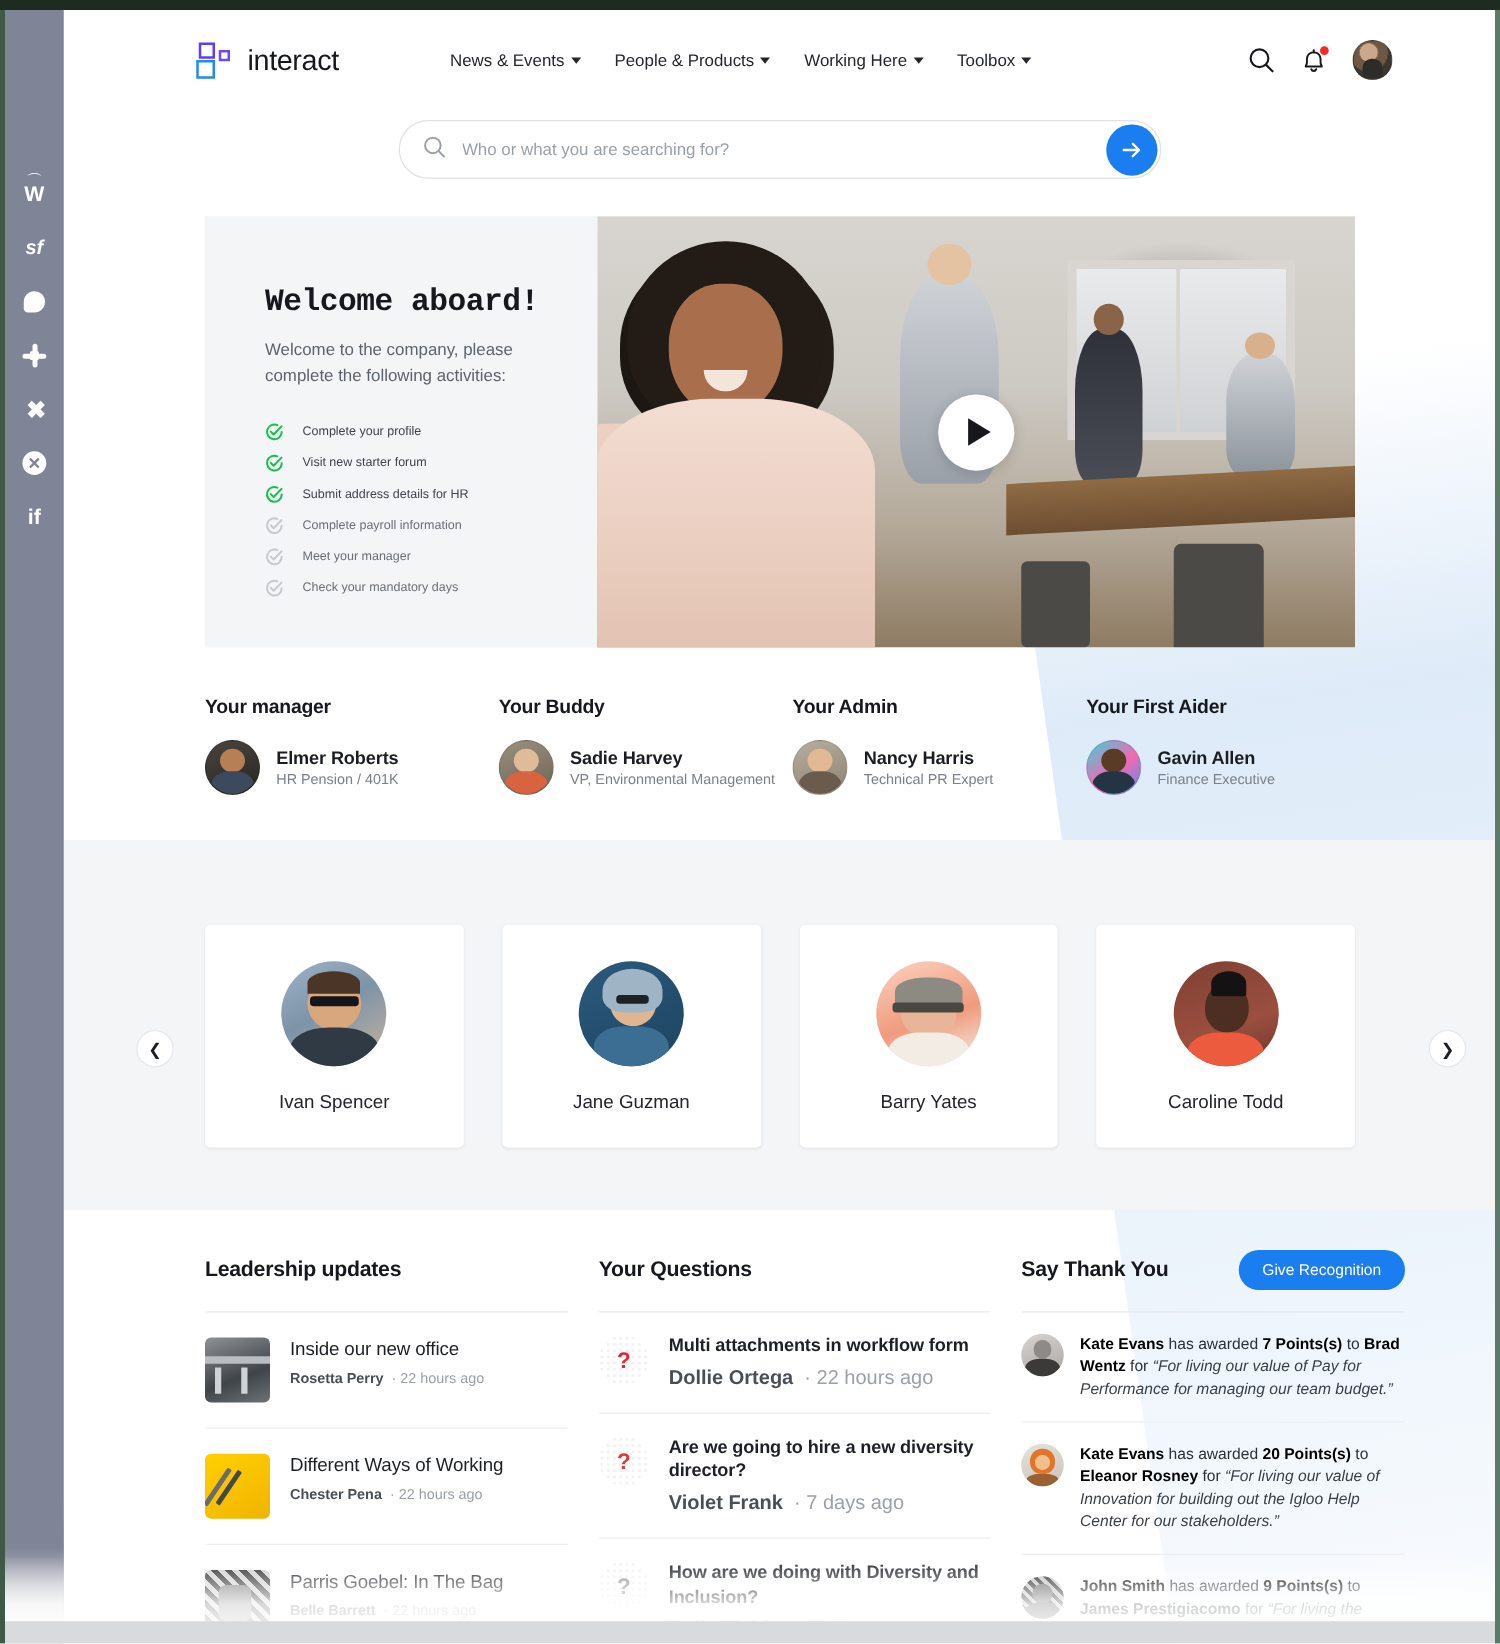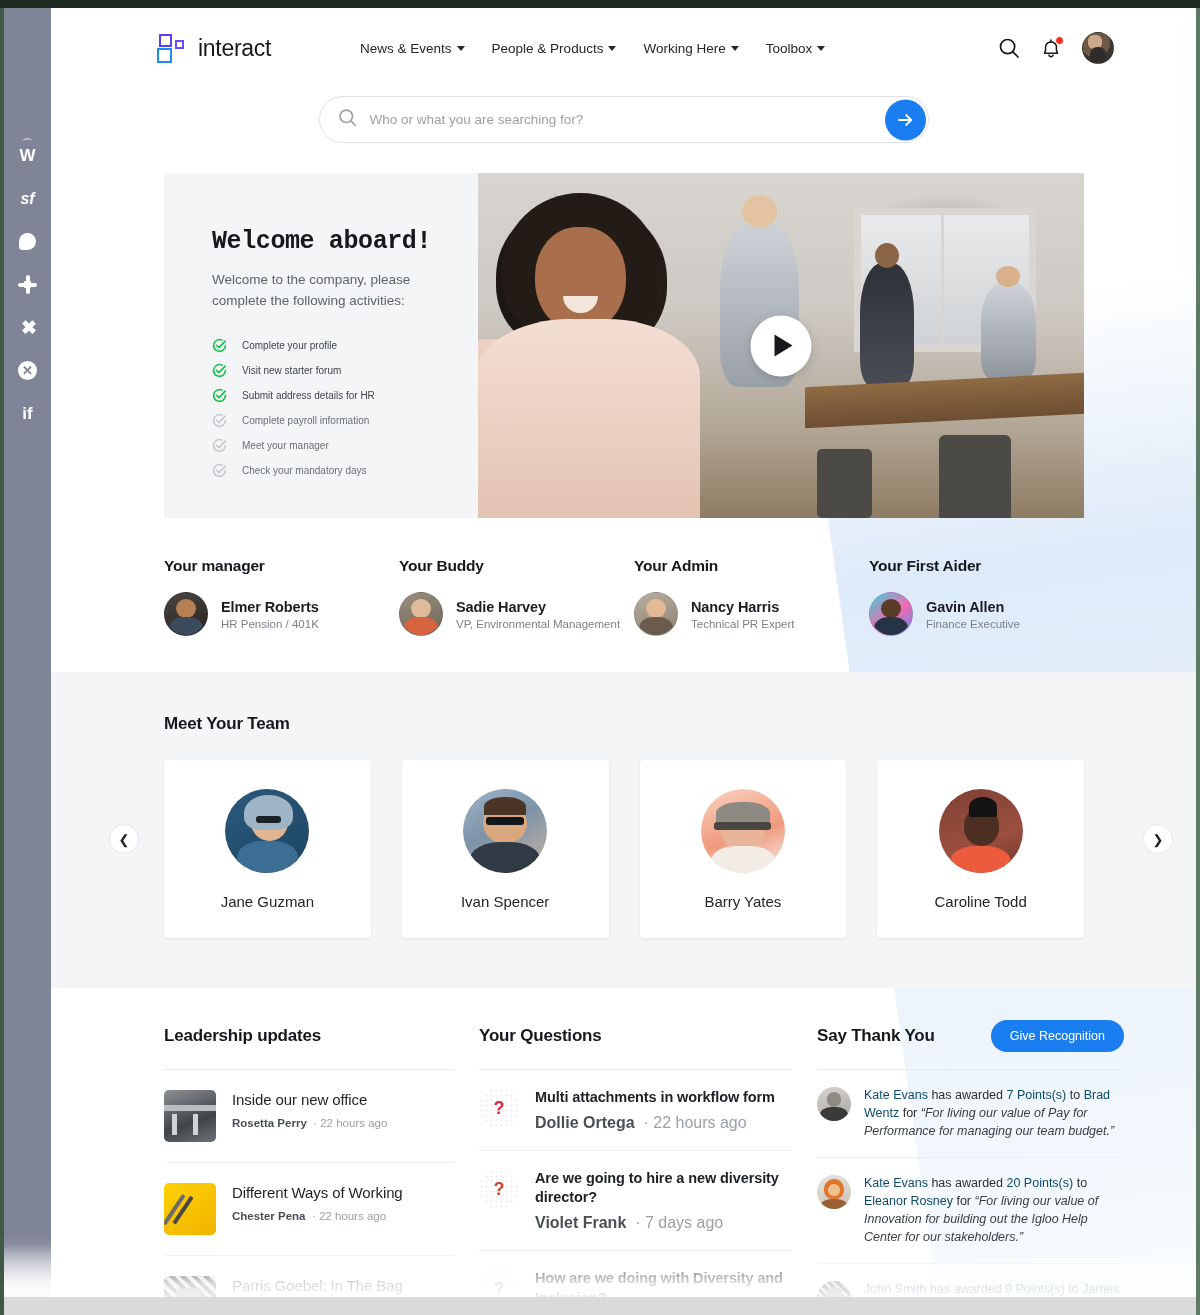--- a/index.html
+++ b/index.html
@@ -307,21 +307,21 @@
     display: flex; align-items: center; justify-content: center;
     color: #e0253c; font-size: 18px; font-weight: 700;
   }
   .q-title { font-size: 14.5px; font-weight: 700; color: #1d2026; line-height: 1.32; letter-spacing: -.1px; }
   .q-meta { margin-top: 7px; font-size: 16px; color: #9ba0a8; }
   .q-meta b { color: #4a4f57; font-weight: 700; }
 
   .t-item { display: flex; gap: 13px; padding: 17px 0; border-bottom: 1px solid #eceef1; }
   .t-avatar { width: 34px; height: 34px; border-radius: 50%; flex: none; overflow: hidden; position: relative; }
   .t-text { font-size: 12.5px; line-height: 1.42; color: #2c3038; }
-  .t-text b { font-weight: 400; color: #0c4a6e; }
+  .t-text b { font-weight: 700; color: #000000; }
   .t-text i { font-style: italic; color: #3a3f47; }
 
   
   #bottom-fade {
     position: absolute; left: 0; bottom: 0; width: 1192px; height: 70px;
     background: linear-gradient(180deg, rgba(255,255,255,0) 0%, rgba(255,255,255,.82) 55%, #fff 100%);
     z-index: 6; pointer-events: none;
   }
   #page-bottom-strip {
     position: absolute; left: 0; bottom: 0; width: 1192px; height: 18px;
@@ -573,43 +573,42 @@
             </span>
             <span>
               <div class="contact-name">Gavin Allen</div>
               <div class="contact-role">Finance Executive</div>
             </span>
           </div>
         </div>
       </section>
 
       <section id="team-band">
-        <h2 id="team-title">Meet Your Team</h2>
 
         <div class="carousel-btn" id="carousel-prev">❮</div>
         <div class="carousel-btn" id="carousel-next">❯</div>
 
         <div id="team-cards">
+          <div class="team-card">
+            <span class="team-avatar" style="background:linear-gradient(150deg,#9fb4c8,#7d93a8 45%,#c9b49e)">
+              <span style="position:absolute;left:24%;top:16%;width:52%;height:50%;border-radius:50%;background:#d9a77e"></span>
+              <span style="position:absolute;left:25%;top:10%;width:50%;height:22%;border-radius:50% 50% 0 0;background:#4b3527"></span>
+              <span style="position:absolute;left:27%;top:34%;width:46%;height:9%;border-radius:3px;background:#14161a"></span>
+              <span style="position:absolute;left:8%;top:64%;width:84%;height:46%;border-radius:44% 44% 0 0;background:#2f3a45"></span>
+            </span>
+            <span class="team-name">Ivan Spencer</span>
+          </div>
           <div class="team-card">
             <span class="team-avatar" style="background:linear-gradient(150deg,#2c5a7d,#1d4361)">
               <span style="position:absolute;left:30%;top:18%;width:44%;height:44%;border-radius:50%;background:#e0b692"></span>
               <span style="position:absolute;left:22%;top:8%;width:58%;height:42%;border-radius:50% 50% 35% 35%;background:#9fb4c4"></span>
               <span style="position:absolute;left:36%;top:33%;width:30%;height:8%;border-radius:3px;background:#1d2227"></span>
               <span style="position:absolute;left:14%;top:62%;width:72%;height:48%;border-radius:40% 40% 0 0;background:#3c6d92"></span>
             </span>
             <span class="team-name">Jane Guzman</span>
-          </div>
-          <div class="team-card">
-            <span class="team-avatar" style="background:linear-gradient(150deg,#9fb4c8,#7d93a8 45%,#c9b49e)">
-              <span style="position:absolute;left:24%;top:16%;width:52%;height:50%;border-radius:50%;background:#d9a77e"></span>
-              <span style="position:absolute;left:25%;top:10%;width:50%;height:22%;border-radius:50% 50% 0 0;background:#4b3527"></span>
-              <span style="position:absolute;left:27%;top:34%;width:46%;height:9%;border-radius:3px;background:#14161a"></span>
-              <span style="position:absolute;left:8%;top:64%;width:84%;height:46%;border-radius:44% 44% 0 0;background:#2f3a45"></span>
-            </span>
-            <span class="team-name">Ivan Spencer</span>
           </div>
           <div class="team-card">
             <span class="team-avatar" style="background:linear-gradient(160deg,#fbd3c2,#f09a7c 55%,#f4f0ec)">
               <span style="position:absolute;left:24%;top:28%;width:52%;height:44%;border-radius:45%;background:#e9b598"></span>
               <span style="position:absolute;left:18%;top:16%;width:64%;height:28%;border-radius:46% 46% 14% 14%;background:#8d8a84"></span>
               <span style="position:absolute;left:16%;top:40%;width:68%;height:9%;border-radius:3px;background:#4a4742"></span>
               <span style="position:absolute;left:12%;top:68%;width:76%;height:42%;border-radius:40% 40% 0 0;background:#f2ece5"></span>
             </span>
             <span class="team-name">Barry Yates</span>
           </div>

